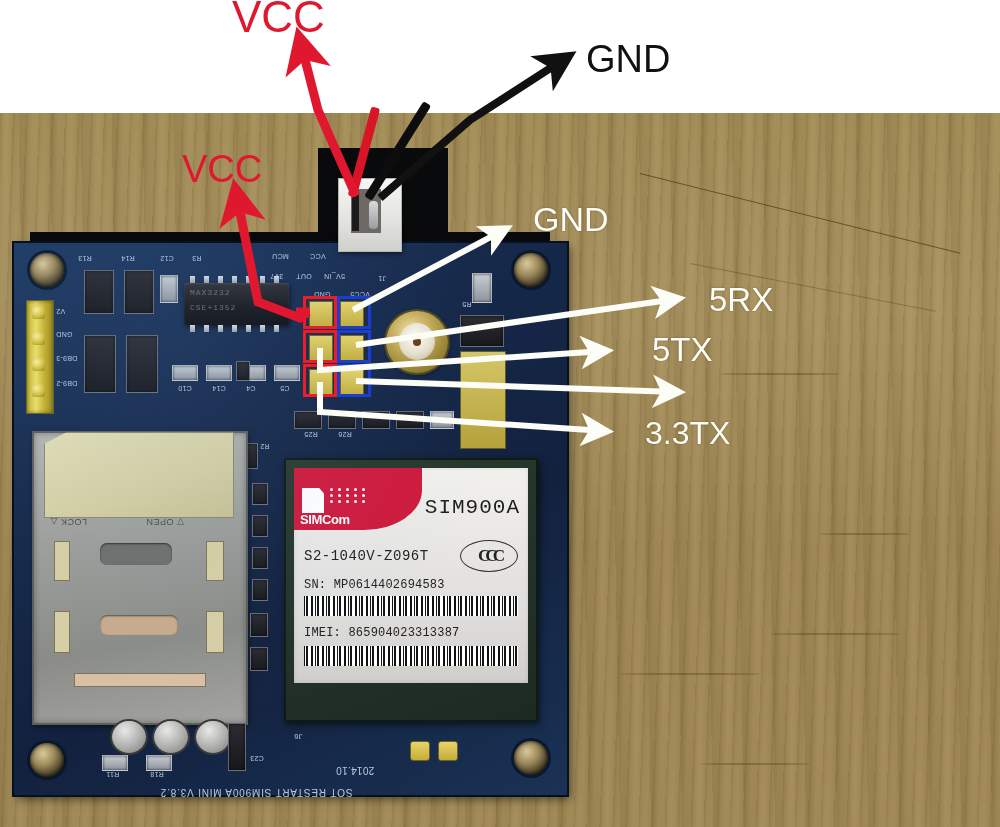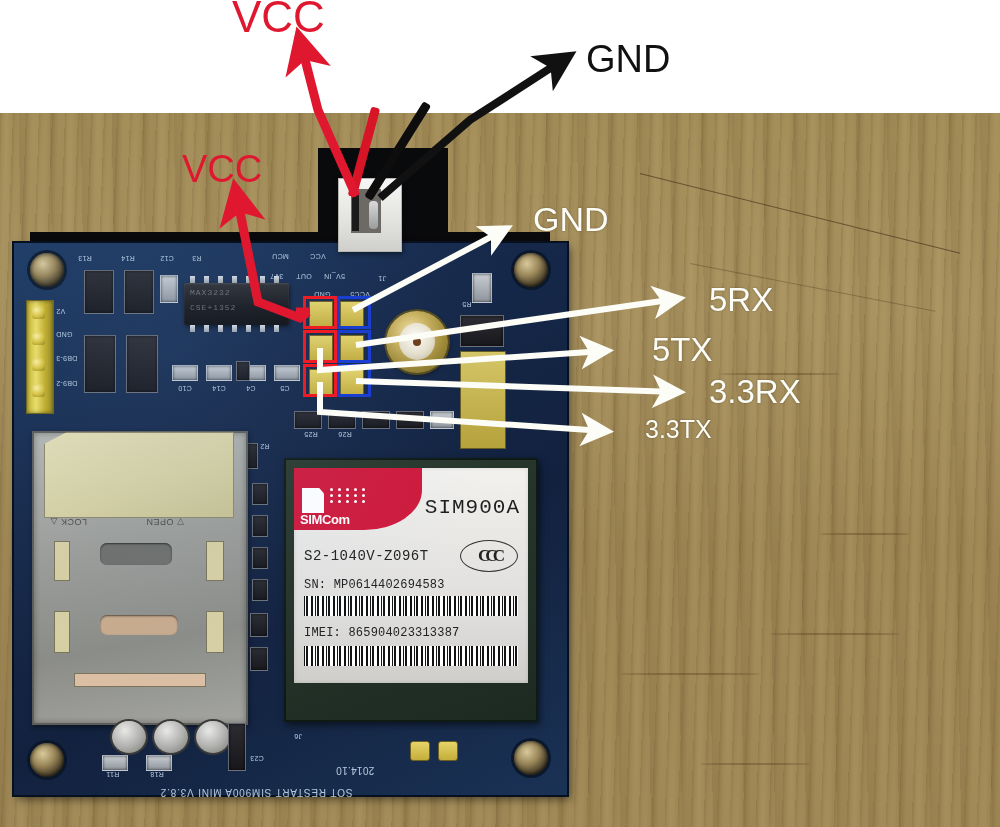--- a/index.html
+++ b/index.html
@@ -363,16 +363,15 @@
   </svg>
 
   <div class="lbl red" style="left:232px;top:-8px;font-size:44px;">VCC</div>
   <div class="lbl black" style="left:586px;top:38px;font-size:38px;">GND</div>
 
   <div class="lbl red" style="left:182px;top:148px;font-size:38px;">VCC</div>
   <div class="lbl white" style="left:533px;top:200px;font-size:34px;">GND</div>
 
   <div class="lbl white" style="left:709px;top:281px;font-size:33px;">5RX</div>
   <div class="lbl white" style="left:652px;top:331px;font-size:33px;">5TX</div>
-  <div class="lbl white" style="left:709px;top:373px;font-size:33px;">3.3RX</div>
-  <div class="lbl white" style="left:645px;top:415px;font-size:25px;">3.3TX</div>
+  <div class="lbl white" style="left:645px;top:415px;font-size:32px;">3.3TX</div>
 
 </div>
 
 </body></html>

